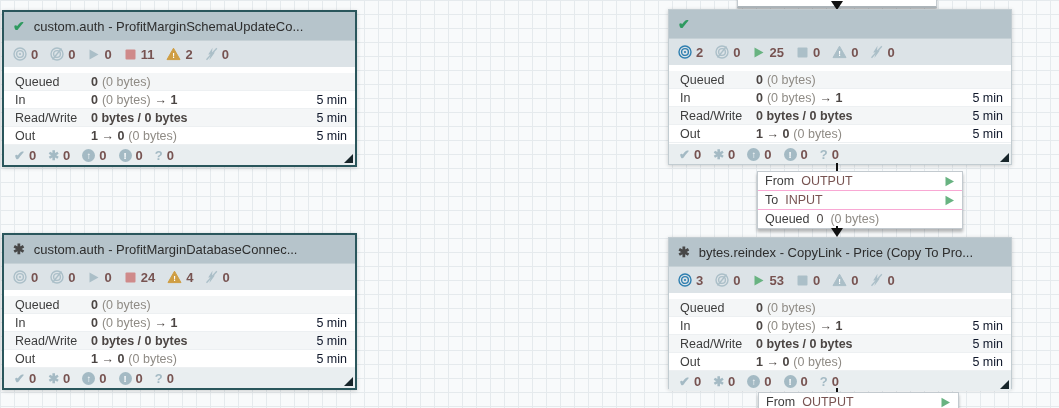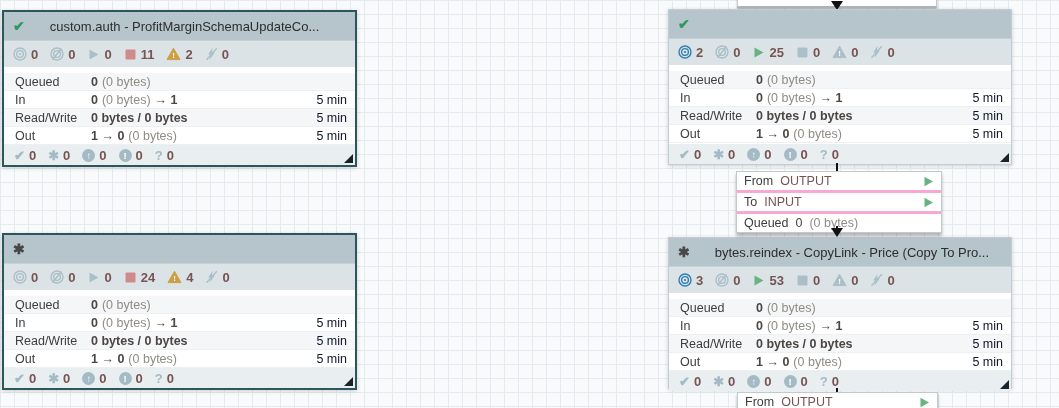--- a/index.html
+++ b/index.html
@@ -19,21 +19,21 @@
     box-sizing:border-box;border:1px solid #c2ccd1;
     box-shadow:0 1px 4px rgba(0,0,0,.18);
   }
   .processor.selected{border:2px solid #2a565c;}
 
   .p-title{height:28px;flex:0 0 28px;display:flex;align-items:center;gap:9px;
     padding:0 9px;background:#b6c4cb;overflow:hidden;}
   .state-ic{font-size:14px;line-height:1;flex:0 0 auto;}
   .state-check{color:#2e9a5f;font-weight:bold;}
   .state-asterisk{color:#474747;font-weight:bold;}
-  .p-name{font-size:13px;color:#2d2d2d;white-space:nowrap;overflow:hidden;margin-left:16px;}
+  .p-name{font-size:13px;color:#2d2d2d;white-space:nowrap;overflow:hidden;}
 
   .p-stats{height:26px;flex:0 0 26px;display:flex;align-items:center;gap:12px;
     padding:0 9px;background:#dce3e7;border-top:1px solid #c6d1d6;}
   .stat{display:flex;align-items:center;gap:4px;}
   .stat svg{display:block;}
   .stat-count{font-size:13px;font-weight:bold;color:#775351;}
 
   .c-blue{color:#2f7fb0}.c-gray{color:#abbfc8}.c-green{color:#68b381}
   .c-red{color:#cf8a8a}.c-amber{color:#cf9e44}
 
@@ -53,24 +53,24 @@
   .f-item{display:flex;align-items:center;gap:4px;color:#a4bac4;}
   .f-glyph{font-size:13px;font-weight:bold;line-height:1;}
   .f-circle{width:13px;height:13px;border-radius:50%;background:#a4bac4;color:#fff;
     font-size:9.5px;line-height:13px;text-align:center;font-weight:bold;flex:0 0 13px;}
   .f-count{font-size:13px;font-weight:bold;color:#775351;}
   .resize-corner{position:absolute;right:2px;bottom:2px;width:0;height:0;
     border-left:9px solid transparent;border-bottom:9px solid #17252a;}
 
   
   .conn-label{position:absolute;background:#fff;border:1px solid #c3cacf;
-    box-sizing:border-box;box-shadow:0 3px 3px rgba(0,0,0,.28);}
+    box-sizing:border-box;box-shadow:0 3px 3px rgba(0,0,0,.28);margin-left:21px;}
   .cl-row{height:18px;display:flex;align-items:center;gap:7px;padding:0 7px;
     font-size:12.5px;}
-  .cl-row + .cl-row{border-top:3px solid #f9a8d4;}
+  .cl-row + .cl-row{border-top:1px solid #f9a8d4;}
   .cl-key{color:#3d3d3d;}
   .cl-val{font-weight:normal;color:#775351;}
   .cl-dim{color:#8f8b85;}
   .cl-play{margin-left:auto;display:block;}
 
   .vline{position:absolute;width:2px;background:#111;}
   .arrow-down{position:absolute;width:0;height:0;
     border-left:6px solid transparent;border-right:6px solid transparent;
     border-top:9px solid #111;}
   .top-sliver{position:absolute;left:737px;top:-42px;width:200px;height:50px;
@@ -297,20 +297,21 @@
           <span class="f-glyph">?</span>
           <span class="f-count">0</span>
         </span>
       <span class="resize-corner"></span>
     </div>
   </div>
 
   <div class="processor selected" style="left:2px;top:233px;width:355px;height:157px;">
     <div class="p-title">
       <span class="state-ic state-asterisk">✱</span>
+      <span class="p-name">custom.auth - ProfitMarginDatabaseConnec...</span>
     </div>
     <div class="p-stats">
       <span class="stat c-gray">
         <svg width="14" height="14" viewBox="0 0 14 14">
             <circle cx="7" cy="7" r="6" fill="none" stroke="currentColor" stroke-width="1.4"></circle>
             <circle cx="7" cy="7" r="3.4" fill="none" stroke="currentColor" stroke-width="1.4"></circle>
             <circle cx="7" cy="7" r="1.1" fill="currentColor"></circle>
           </svg>
         <span class="stat-count">0</span>
       </span>

